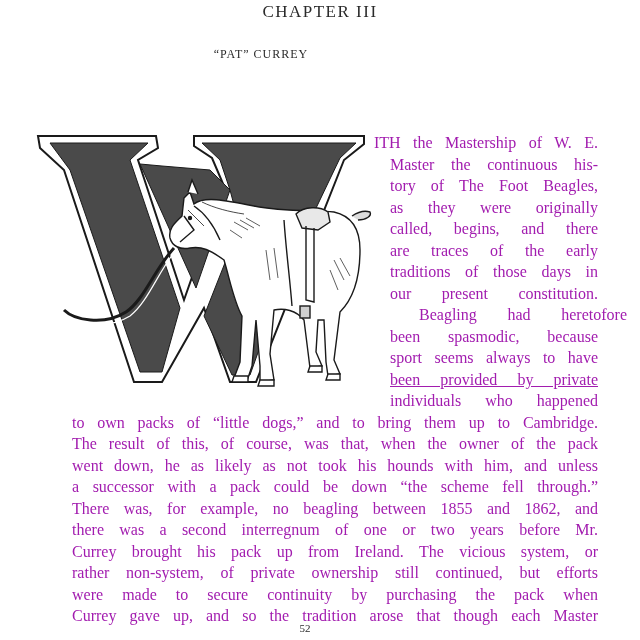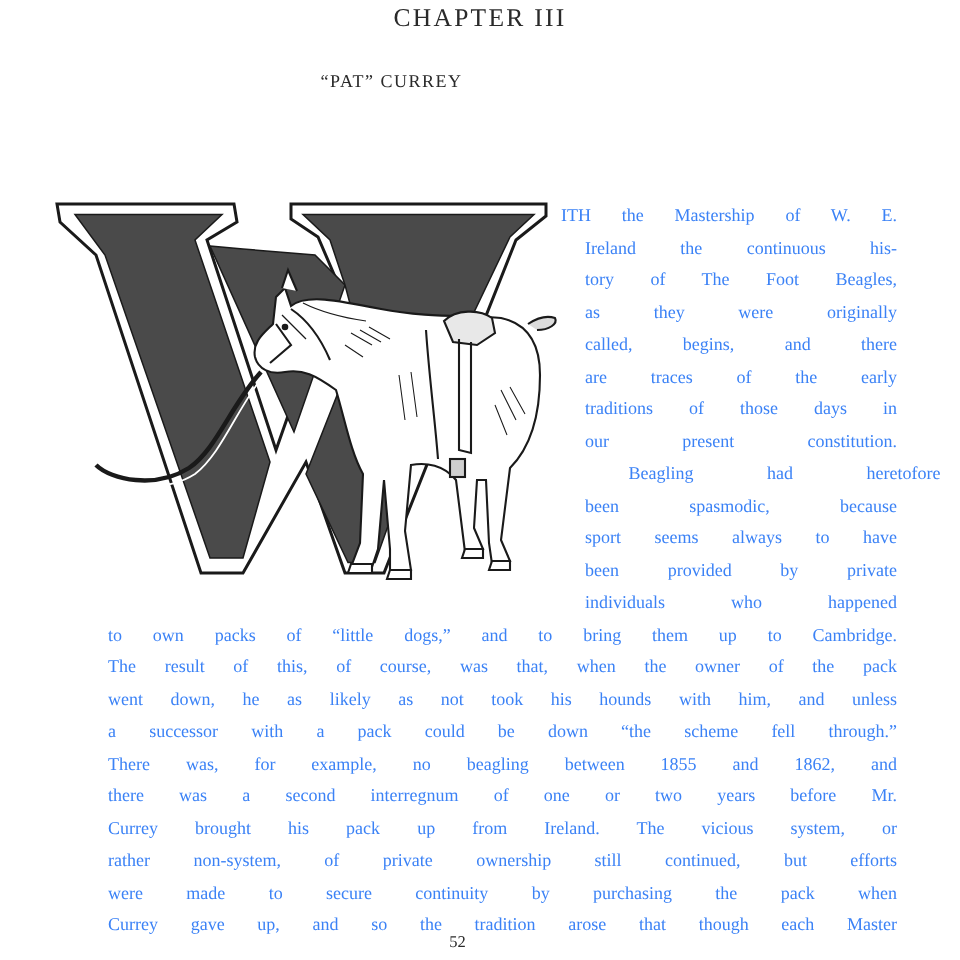--- a/index.html
+++ b/index.html
@@ -59,26 +59,26 @@
     }
     .dropcap {
       position: absolute;
       left: 34px;
       top: 130px;
       width: 340px;
       height: 262px;
     }
     .line {
       position: absolute;
-      font-size: 12px;
+      font-size: 16px;
       line-height: 20px;
       white-space: nowrap;
       text-align: justify;
       text-align-last: justify;
-      color: #3b82f6;
+      color: #a21caf;
     }
     .narrow {
       left: 390px;
       width: 208px;
     }
     .wide {
       left: 72px;
       width: 526px;
     }
     .first {
@@ -148,31 +148,31 @@
 
       <path d="M200,246 L214,246 L214,252 L198,252 Z" fill="#ffffff"></path>
       <path d="M226,250 L240,250 L240,256 L224,256 Z" fill="#ffffff"></path>
       <path d="M276,236 L288,236 L288,242 L274,242 Z" fill="#ffffff"></path>
       <path d="M294,244 L306,244 L306,250 L292,250 Z" fill="#ffffff"></path>
     </g>
   </svg>
 
   <div>
     <div class="line first" style="top:133px;">ITH the Mastership of W. E.</div>
-    <div class="line narrow" style="top:155px;">Ireland the continuous his-</div>
+    <div class="line narrow" style="top:155px;">Master the continuous his-</div>
     <div class="line narrow" style="top:176px;">tory of The Foot Beagles,</div>
     <div class="line narrow" style="top:198px;">as they were originally</div>
     <div class="line narrow" style="top:219px;">called, begins, and there</div>
     <div class="line narrow" style="top:241px;">are traces of the early</div>
     <div class="line narrow" style="top:262px;">traditions of those days in</div>
     <div class="line narrow" style="top:284px;">our present constitution.</div>
     <div class="line narrow" style="top:305px;margin-left:29px;">Beagling had heretofore</div>
     <div class="line narrow" style="top:327px;">been spasmodic, because</div>
     <div class="line narrow" style="top:348px;">sport seems always to have</div>
-    <div class="line narrow" style="top:370px;">been provided by private</div>
+    <div class="line narrow" style="top:370px;text-decoration:underline;">been provided by private</div>
     <div class="line narrow" style="top:391px;">individuals who happened</div>
     <div class="line wide" style="top:413px;">to own packs of “little dogs,” and to bring them up to Cambridge.</div>
     <div class="line wide" style="top:434px;">The result of this, of course, was that, when the owner of the pack</div>
     <div class="line wide" style="top:456px;">went down, he as likely as not took his hounds with him, and unless</div>
     <div class="line wide" style="top:477px;">a successor with a pack could be down “the scheme fell through.”</div>
     <div class="line wide" style="top:499px;">There was, for example, no beagling between 1855 and 1862, and</div>
     <div class="line wide" style="top:520px;">there was a second interregnum of one or two years before Mr.</div>
     <div class="line wide" style="top:542px;">Currey brought his pack up from Ireland.  The vicious system, or</div>
     <div class="line wide" style="top:563px;">rather non-system, of private ownership still continued, but efforts</div>
     <div class="line wide" style="top:585px;">were made to secure continuity by purchasing the pack when</div>

